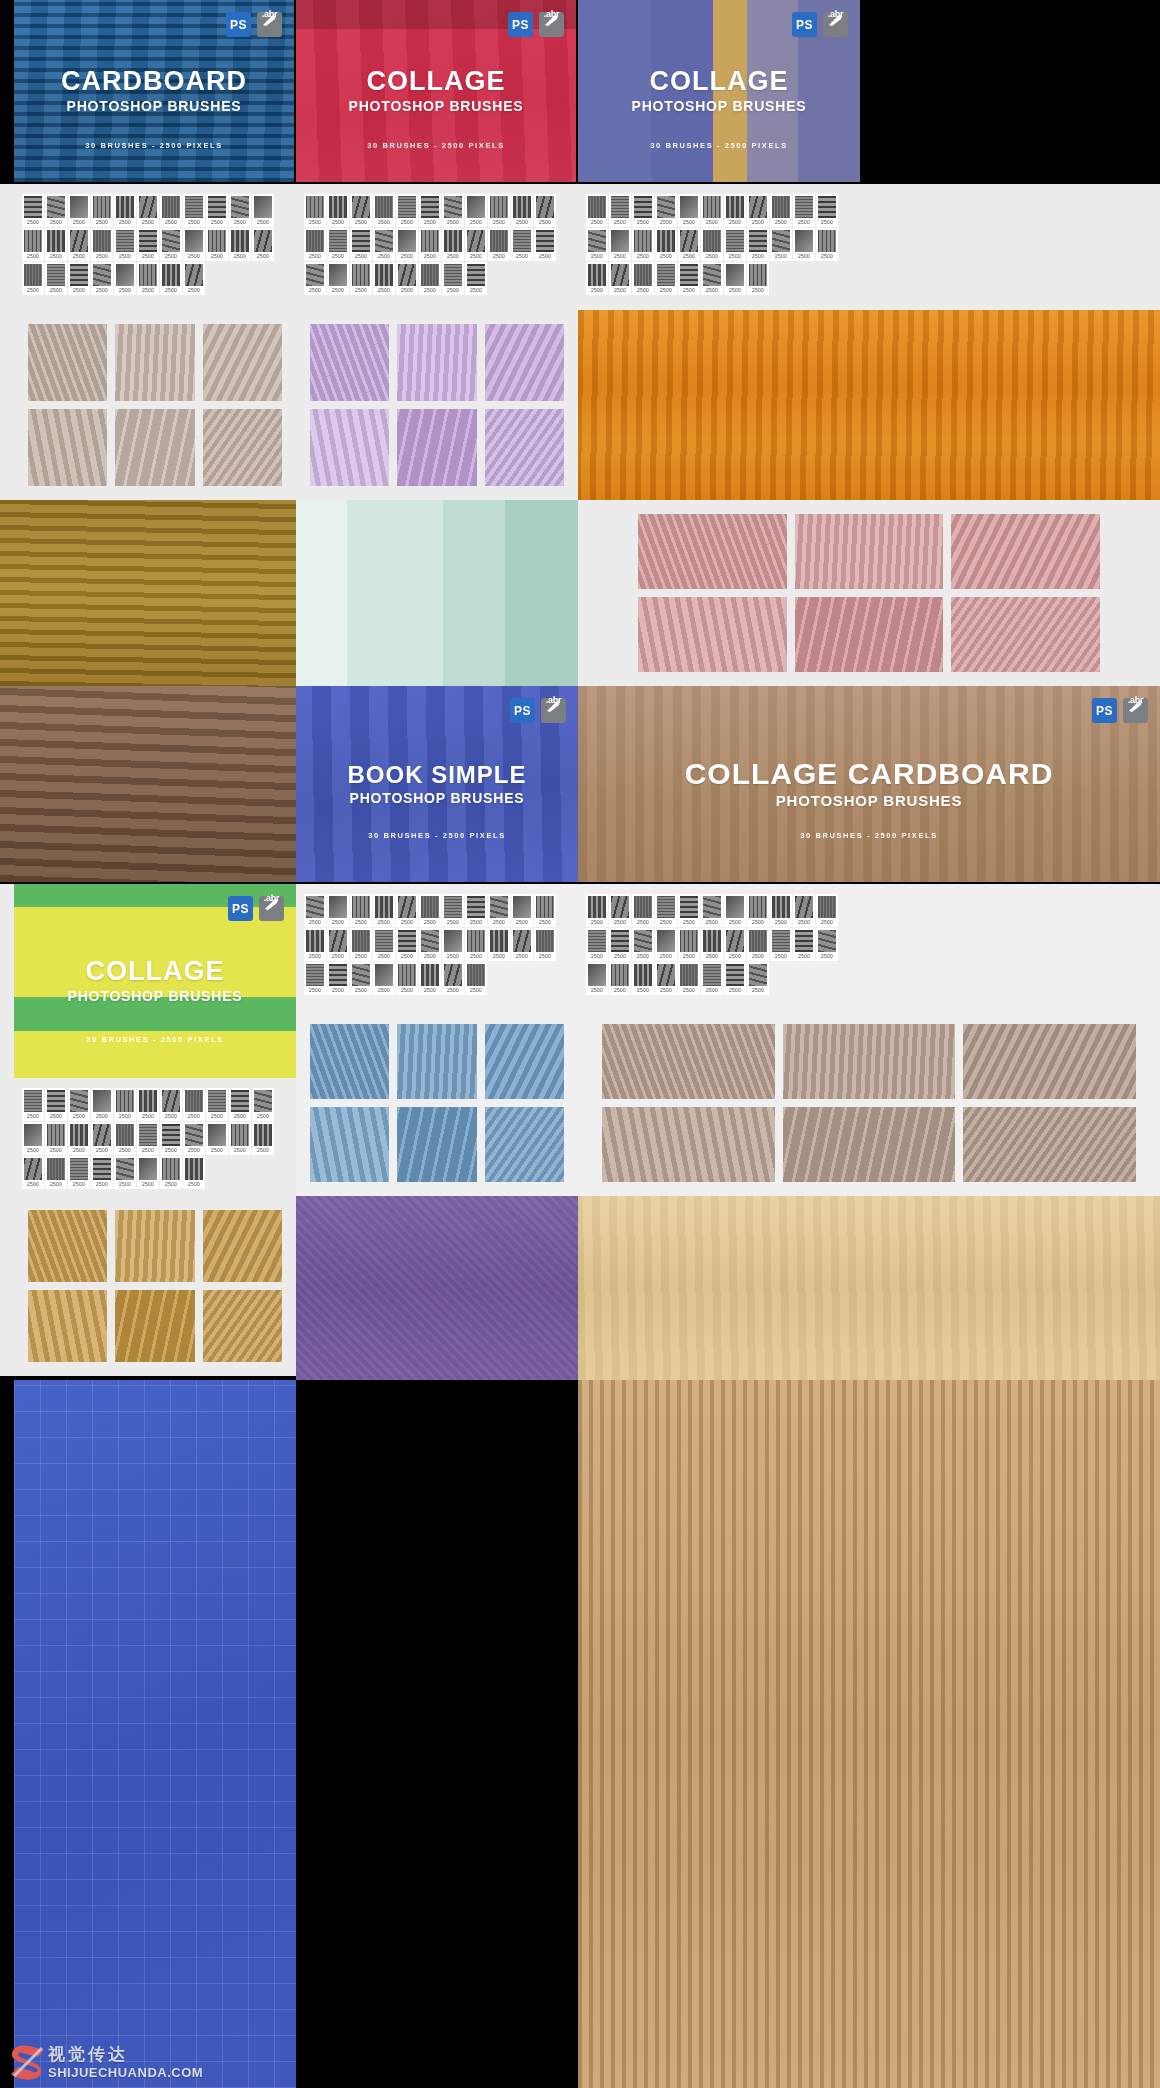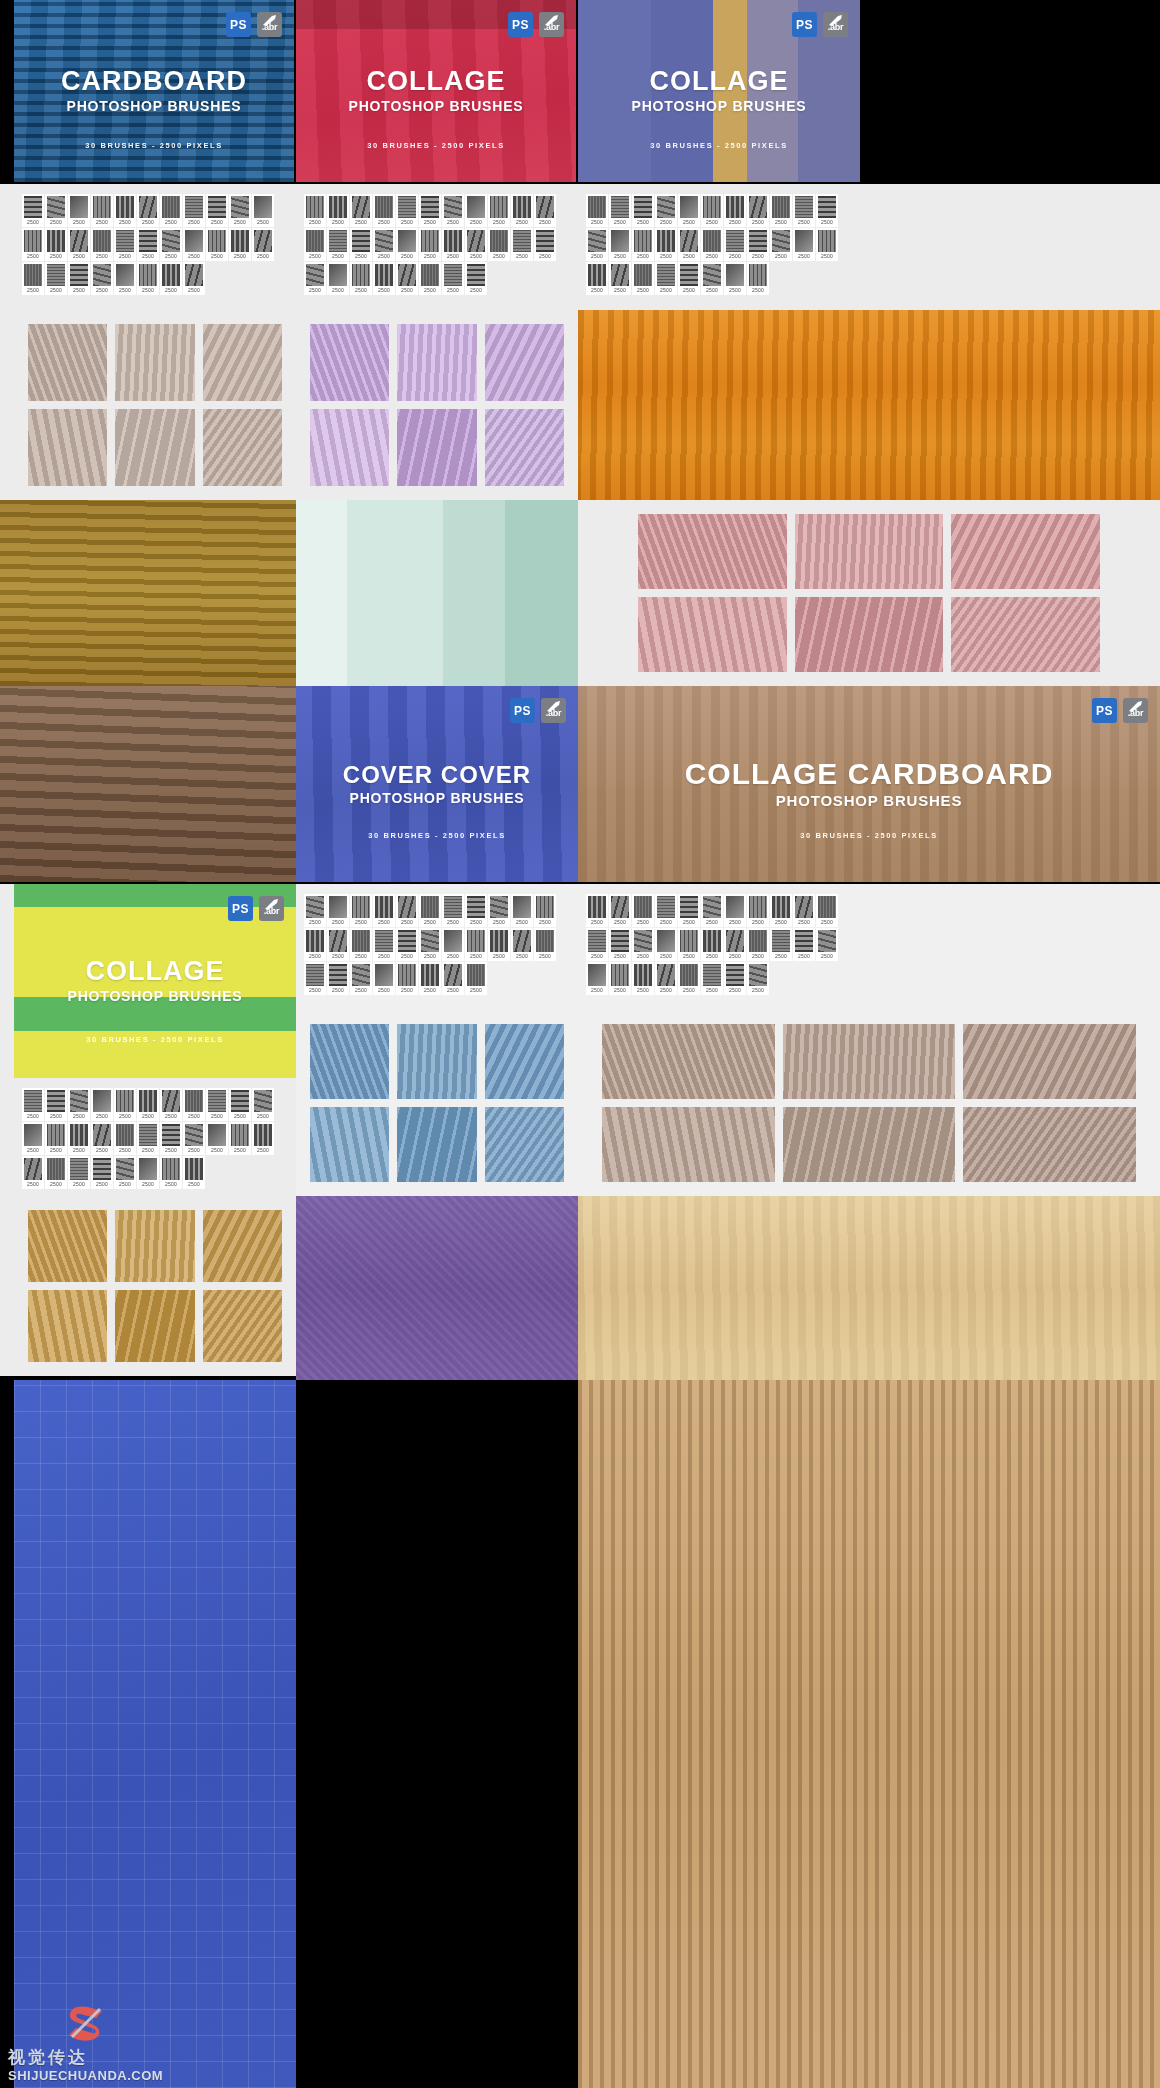--- a/index.html
+++ b/index.html
@@ -28,21 +28,21 @@
     display: flex; align-items: center; justify-content: center;
   }
   .badge-abr {
     width: 25px; height: 25px; border-radius: 3px;
     background: #7b7f83; color: #fff;
     position: relative;
     display: flex; align-items: flex-end; justify-content: center;
   }
   .badge-abr .abr-text {
     font-size: 9px; font-weight: bold; letter-spacing: -.2px;
-    padding-bottom: 5px; position: relative; z-index: 2;
+    padding-bottom: 18px; position: relative; z-index: 2;
   }
   .badge-abr svg { position: absolute; top: 2px; left: 4px; }
 
   .promo .ttl {
     color: #fff; font-weight: 800; letter-spacing: 1px;
     text-align: left; line-height: 1.0;
     text-shadow: 0 1px 2px rgba(0,0,0,.18);
   }
   .promo .sub {
     color: #fff; font-weight: 700; letter-spacing: .8px;
@@ -62,21 +62,21 @@
            display: flex; flex-direction: column; align-items: center; }
   .thumb .img { display:block; }
   .thumb .cap { font-size: 5px; color: #4a4a4a; line-height: 9px; letter-spacing:.2px; }
 
   
   .swgrid { background: #ececec; display: grid; gap: 8px; padding: 14px; }
   .sw { width: 100%; height: 100%; }
 
   
   .wm { position: absolute; left: 0; bottom: 0; display: flex; align-items: center;
-        gap: 6px; padding: 6px 8px; z-index: 50; flex-direction: column; }
+        padding: 6px 8px; z-index: 50; }
   .wm .logo { width: 40px; height: 40px; position: relative; }
   .wm .txt { display: flex; flex-direction: column; line-height: 1.0; }
   .wm .cn { font-size: 17px; color: #cfd6e0; letter-spacing: 3px;
             font-family: "DejaVu Sans", sans-serif; font-weight: 700;
             text-shadow: 0 1px 1px rgba(0,0,0,.3); }
   .wm .en { font-size: 13px; color: #d8dee6; letter-spacing: .5px; font-weight: 700;
             margin-top: 3px; text-shadow: 0 1px 1px rgba(0,0,0,.3); }
 </style>
 </head>
 <body>
@@ -563,21 +563,21 @@
                 linear-gradient(175deg,#4d5ec4 0%,#4355b5 55%,#4a5bbf 100%);">
     <div class="badges">
       <div class="badge-ps">PS</div>
       <div class="badge-abr">
         <svg width="17" height="13" viewBox="0 0 17 13" aria-hidden="true">
           <path d="M2 11 L11 2 L15 1 L14 5 L5 12 Z" fill="#ffffff"></path>
         </svg>
         <span class="abr-text">.abr</span>
       </div>
     </div>
-    <div class="ttl" style="font-size:24px;">COVER COVER</div>
+    <div class="ttl" style="font-size:24px;">BOOK SIMPLE</div>
     <div class="sub" style="font-size:14px;">PHOTOSHOP BRUSHES</div>
     <div class="meta" style="bottom:42px;">30 BRUSHES - 2500 PIXELS</div>
   </div>
 
   <div class="panel promo" style="left:578px;top:686px;width:582px;height:196px;
               background:
                 repeating-linear-gradient(90deg, rgba(0,0,0,.05) 0 9px, rgba(255,255,255,.05) 9px 19px),
                 linear-gradient(180deg,#b9957a 0%,#ab8764 55%,#a57f5c 100%);">
     <div class="badges">
       <div class="badge-ps">PS</div>

